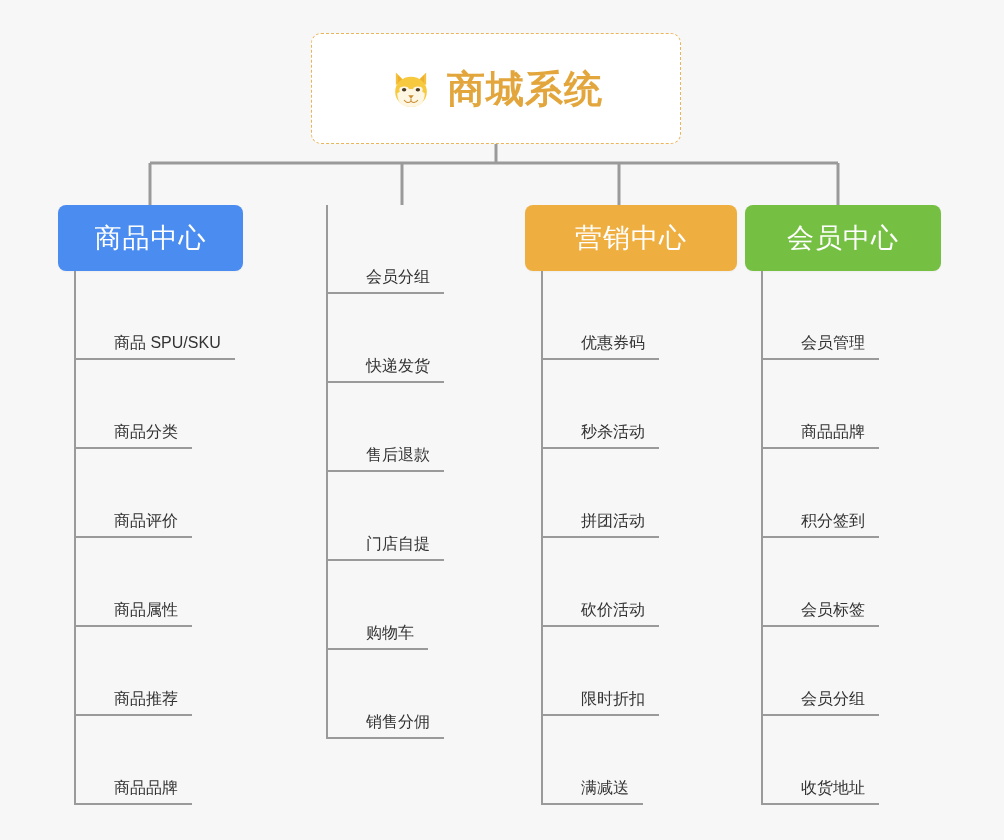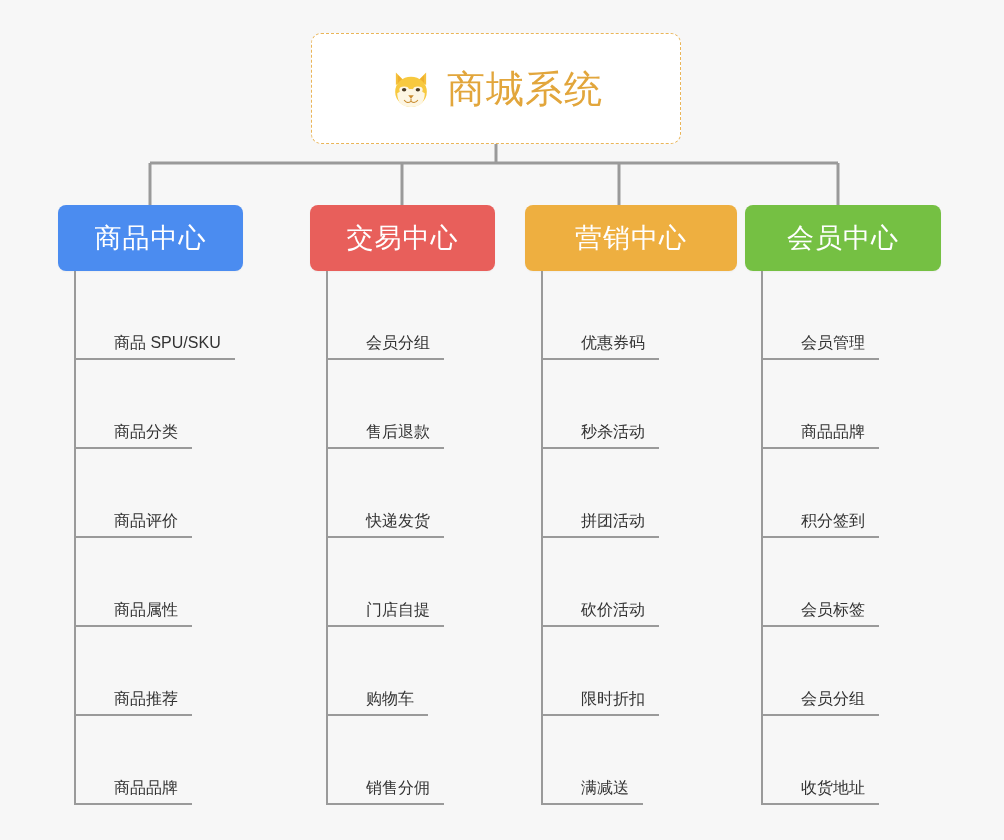--- a/index.html
+++ b/index.html
@@ -43,20 +43,21 @@
     flex: 0 0 44px;
     position: relative;
     display: block;
   }
   .root-title {
     font-size: 38px;
     line-height: 1;
     color: #e2a63c;
     letter-spacing: 1px;
     white-space: nowrap;
+    font-weight: bold;
   }
 
   
   .connectors {
     position: absolute;
     left: 0;
     top: 0;
     width: 1004px;
     height: 840px;
     pointer-events: none;
@@ -188,32 +189,29 @@
       <div class="leaf-item">
         <span class="leaf-text" style="border-bottom-color: rgb(154, 154, 154);">商品推荐</span>
       </div>
       <div class="leaf-item">
         <span class="leaf-text" style="border-bottom-color: rgb(154, 154, 154);">商品品牌</span>
       </div>
     </div>
   </div>
 
   <div class="branch" id="branch-1">
-    <div class="branch-header" style="background: rgb(232, 95, 91);">
-      <span>交易中心</span>
-    </div>
     <div class="leaf-list">
       <div class="leaf-item">
         <span class="leaf-text" style="border-bottom-color: rgb(154, 154, 154);">会员分组</span>
       </div>
       <div class="leaf-item">
+        <span class="leaf-text" style="border-bottom-color: rgb(154, 154, 154);">快递发货</span>
+      </div>
+      <div class="leaf-item">
         <span class="leaf-text" style="border-bottom-color: rgb(154, 154, 154);">售后退款</span>
-      </div>
-      <div class="leaf-item">
-        <span class="leaf-text" style="border-bottom-color: rgb(154, 154, 154);">快递发货</span>
       </div>
       <div class="leaf-item">
         <span class="leaf-text" style="border-bottom-color: rgb(154, 154, 154);">门店自提</span>
       </div>
       <div class="leaf-item">
         <span class="leaf-text" style="border-bottom-color: rgb(154, 154, 154);">购物车</span>
       </div>
       <div class="leaf-item">
         <span class="leaf-text" style="border-bottom-color: rgb(154, 154, 154);">销售分佣</span>
       </div>

